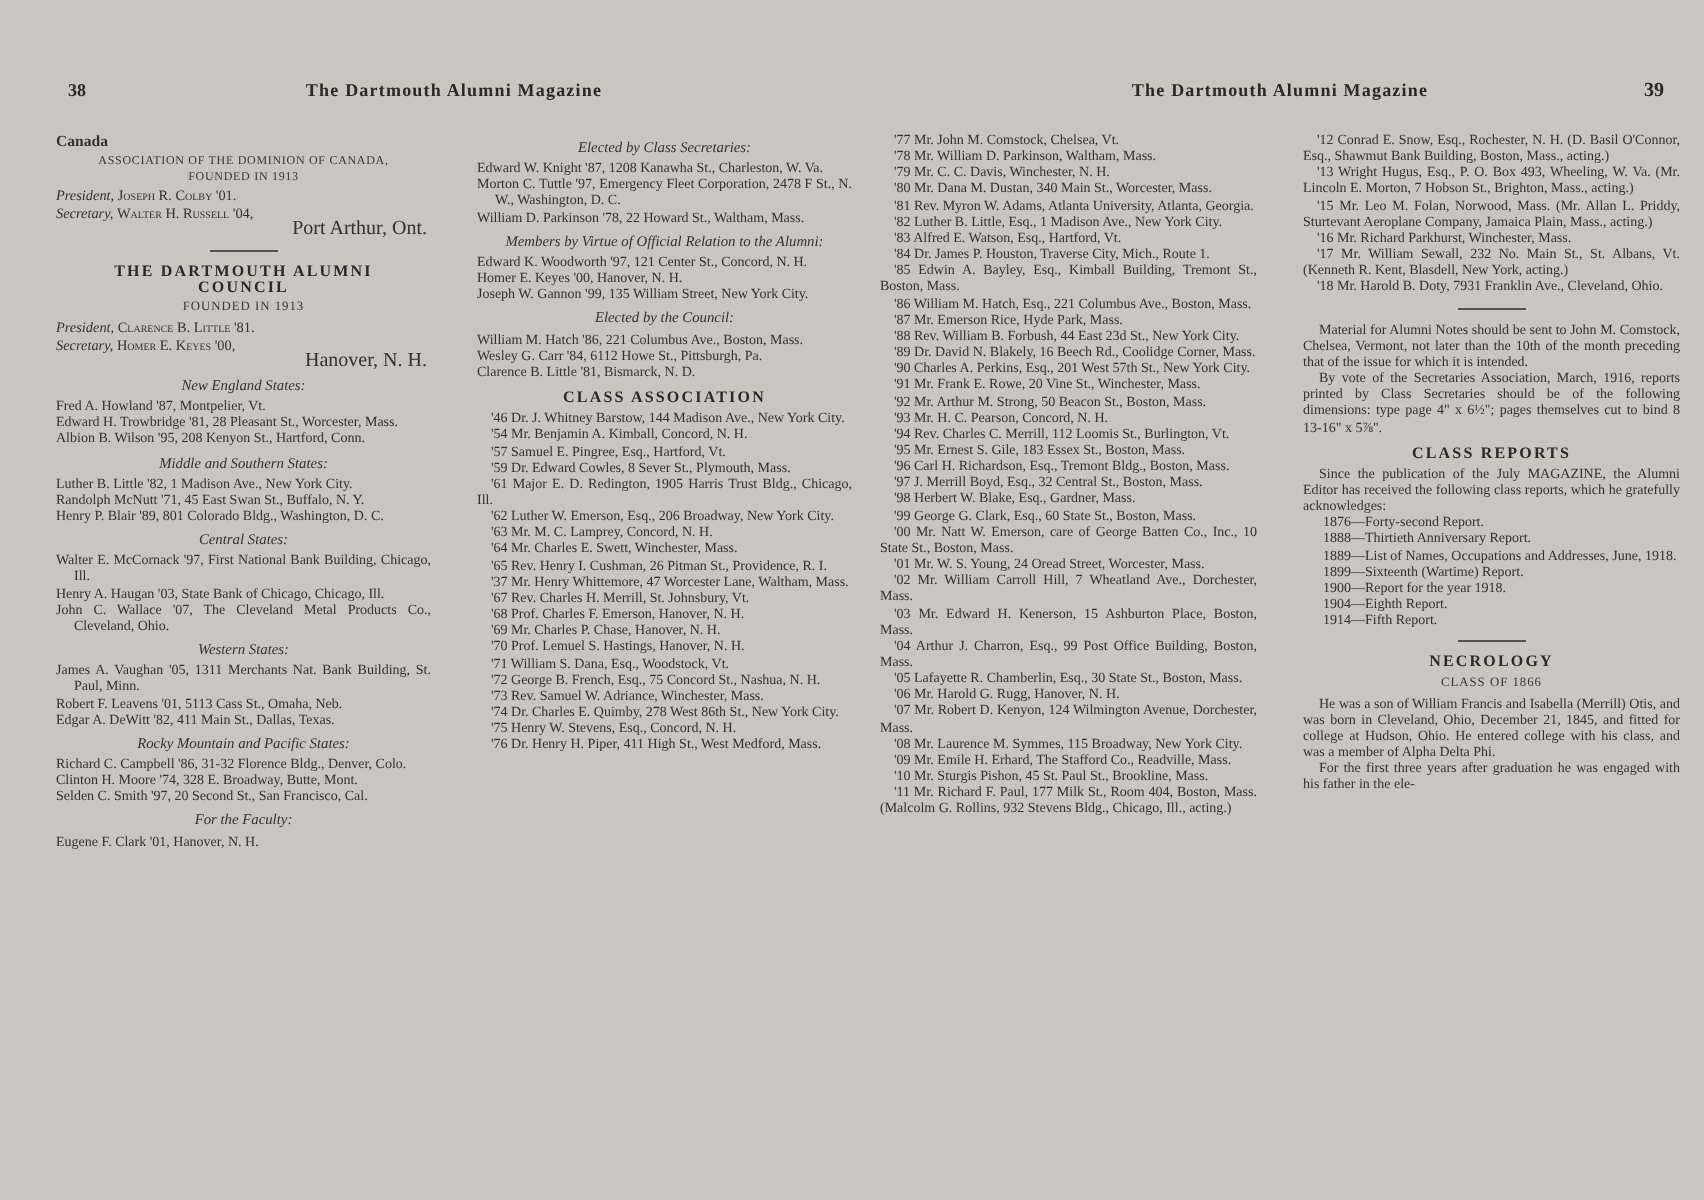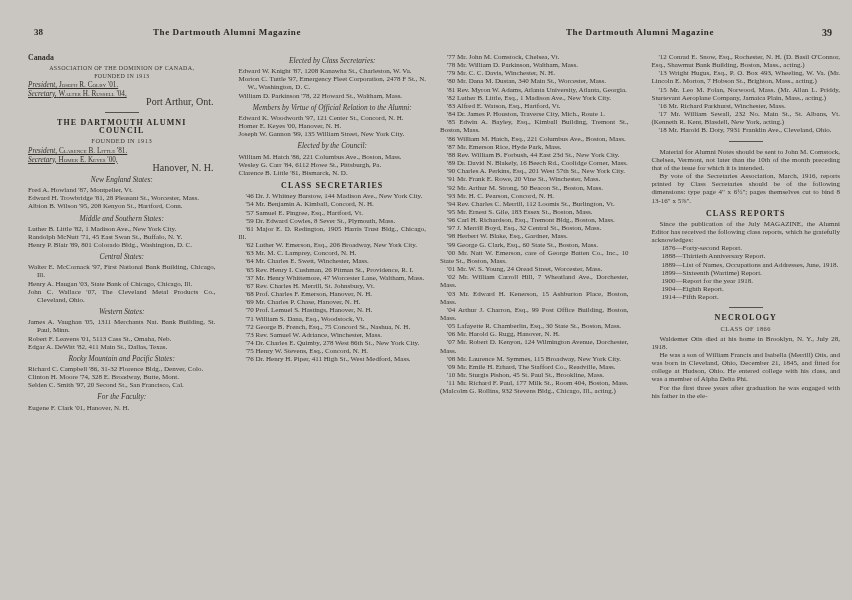--- a/index.html
+++ b/index.html
@@ -9,38 +9,38 @@
     background:#c9c6c1;
   }
   .scan{
     position:relative;width:852px;height:600px;overflow:hidden;
     background:linear-gradient(90deg,
       #f0eeea 0px,#ddume 0,#dedbd6 10px,#d8d5d0 30px,#d6d3ce 44%,
       #c3c0bb 49.2%,#a9a6a1 50.2%,#c2bfba 51.5%,#d3d0cb 56%,
       #d2cfca 92%,#bcb9b4 99%,#b0ada8 100%);
   }
   .spread{display:flex;width:852px;height:600px;}
-  .page{box-sizing:border-box;padding-top:27px;height:576px;}
+  .page{box-sizing:border-box;padding-top:40px;height:576px;}
   .page-left{width:398px;margin-left:28px;}
   .gutter{width:14px;}
   .page-right{width:400px;}
   .page-header{position:relative;height:13px;margin-bottom:13px;color:#2b2925;}
   .running-title{
     display:block;text-align:center;font-size:9px;font-weight:bold;
     letter-spacing:.6px;
   }
   .pg-num{position:absolute;top:0;font-size:9px;font-weight:bold;}
   .pg-num.left{left:6px;}
   .pg-num.right{right:6px;}
   .page-body{display:flex;gap:23px;overflow:hidden;height:532px;}
   .col{width:192px;color:#35322d;font-size:7px;line-height:8.15px;}
   .blk{margin:0;}
   .h-left{font-weight:bold;font-size:7.8px;margin:1px 0 2px;}
   .sc{text-align:center;font-size:6px;letter-spacing:.35px;margin:1px 10px 1px;color:#3a3733;}
-  .officer{font-size:7.2px;text-decoration:underline;}
+  .officer{font-size:7.2px;}
   .off-label{font-style:italic;}
   .off-rest{font-variant:small-caps;}
   .right{text-align:right;font-size:10px;padding-right:2px;}
   .divider{width:34px;border-top:1px solid #55524d;margin:6px auto;height:0;}
   .h1{text-align:center;font-size:8px;letter-spacing:1.1px;font-weight:600;margin:5px 12px 2px;color:#2b2925;}
   .sub{text-align:center;font-size:6.4px;letter-spacing:.5px;margin:0 0 2px;color:#3a3733;}
   .ital{text-align:center;font-style:italic;font-size:7.4px;margin:4px 0 2px;}
   .entry{text-align:justify;padding-left:9px;text-indent:-9px;}
   .centry{text-align:justify;text-indent:7px;}
   .para{text-align:justify;text-indent:8px;}
@@ -99,21 +99,21 @@
             <div class="blk entry">Morton C. Tuttle '97, Emergency Fleet Corporation, 2478 F St., N. W., Washington, D. C.</div>
             <div class="blk entry">William D. Parkinson '78, 22 Howard St., Waltham, Mass.</div>
             <div class="blk ital">Members by Virtue of Official Relation to the Alumni:</div>
             <div class="blk entry">Edward K. Woodworth '97, 121 Center St., Concord, N. H.</div>
             <div class="blk entry">Homer E. Keyes '00, Hanover, N. H.</div>
             <div class="blk entry">Joseph W. Gannon '99, 135 William Street, New York City.</div>
             <div class="blk ital">Elected by the Council:</div>
             <div class="blk entry">William M. Hatch '86, 221 Columbus Ave., Boston, Mass.</div>
             <div class="blk entry">Wesley G. Carr '84, 6112 Howe St., Pittsburgh, Pa.</div>
             <div class="blk entry">Clarence B. Little '81, Bismarck, N. D.</div>
-            <div class="blk h1">CLASS SECRETARIES</div>
+            <div class="blk h1">CLASS ASSOCIATION</div>
             <div class="blk centry">'46 Dr. J. Whitney Barstow, 144 Madison Ave., New York City.</div>
             <div class="blk centry">'54 Mr. Benjamin A. Kimball, Concord, N. H.</div>
             <div class="blk centry">'57 Samuel E. Pingree, Esq., Hartford, Vt.</div>
             <div class="blk centry">'59 Dr. Edward Cowles, 8 Sever St., Plymouth, Mass.</div>
             <div class="blk centry">'61 Major E. D. Redington, 1905 Harris Trust Bldg., Chicago, Ill.</div>
             <div class="blk centry">'62 Luther W. Emerson, Esq., 206 Broadway, New York City.</div>
             <div class="blk centry">'63 Mr. M. C. Lamprey, Concord, N. H.</div>
             <div class="blk centry">'64 Mr. Charles E. Swett, Winchester, Mass.</div>
             <div class="blk centry">'65 Rev. Henry I. Cushman, 26 Pitman St., Providence, R. I.</div>
             <div class="blk centry">'37 Mr. Henry Whittemore, 47 Worcester Lane, Waltham, Mass.</div>
@@ -191,21 +191,20 @@
             <div class="blk report">1876—Forty-second Report.</div>
             <div class="blk report">1888—Thirtieth Anniversary Report.</div>
             <div class="blk report">1889—List of Names, Occupations and Addresses, June, 1918.</div>
             <div class="blk report">1899—Sixteenth (Wartime) Report.</div>
             <div class="blk report">1900—Report for the year 1918.</div>
             <div class="blk report">1904—Eighth Report.</div>
             <div class="blk report">1914—Fifth Report.</div>
             <div class="blk divider"></div>
             <div class="blk h1">NECROLOGY</div>
             <div class="blk sub">CLASS OF 1866</div>
-            <div class="blk para">Waldemer Otis died at his home in Brooklyn, N. Y., July 28, 1918.</div>
             <div class="blk para">He was a son of William Francis and Isabella (Merrill) Otis, and was born in Cleveland, Ohio, December 21, 1845, and fitted for college at Hudson, Ohio. He entered college with his class, and was a member of Alpha Delta Phi.</div>
             <div class="blk para">For the first three years after graduation he was engaged with his father in the ele-</div>
           </div>
       </div>
     </div>
 
   </div>
 </div>
 
 </body></html>

